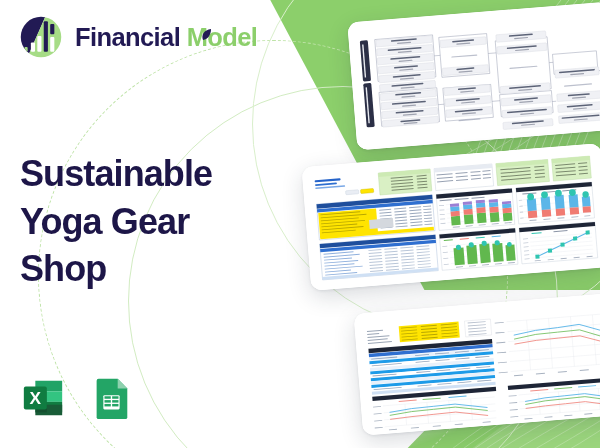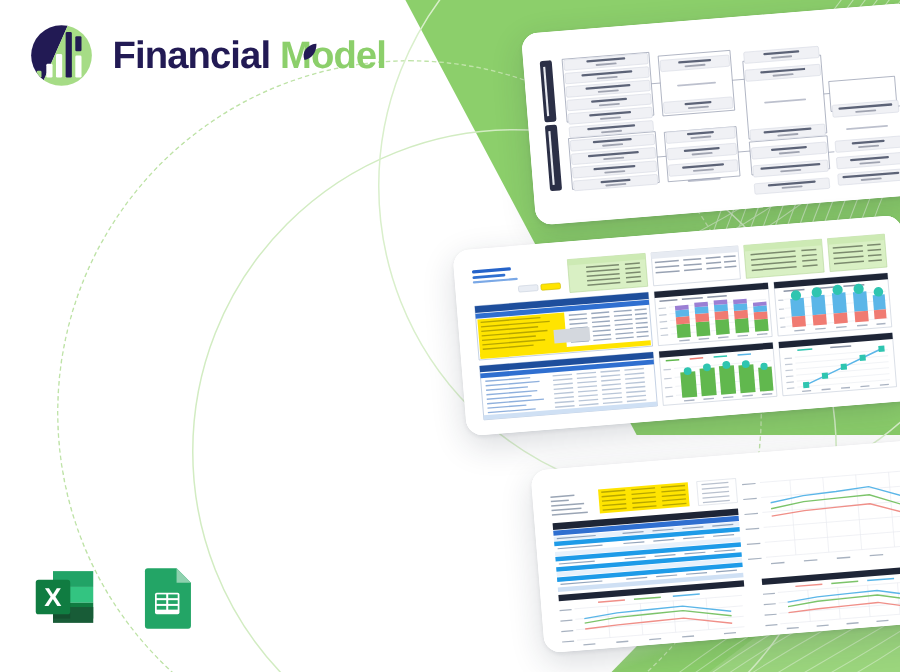--- a/index.html
+++ b/index.html
@@ -171,20 +171,21 @@
         <rect x="14" y="72" width="7" height="10" rx="2" fill="#a6dc86"></rect>
       </g>
     </svg>
     <div class="brand-text">
       <span class="bt-dark">Financial</span><span>&nbsp;</span><span class="bt-green leaf-o"><span>Model</span><svg width="11" height="13" viewBox="0 0 11 13" style="position:absolute;left:14px;top:6px">
             <path d="M10,0 C3,1 0,6 2,11 C7,10 10,6 10,0 Z" fill="#221a54"></path>
           </svg></span>
     </div>
   </div>
 
+  <h1 class="headline">Sustainable Yoga Gear Shop</h1>
 
   <div class="apps">
     <svg class="app-icon" viewBox="0 0 48 48">
       <rect x="16" y="6" width="28" height="11" fill="#21a366"></rect>
       <rect x="16" y="17" width="28" height="11" fill="#33c481"></rect>
       <rect x="16" y="28" width="28" height="11" fill="#107c41"></rect>
       <rect x="16" y="31" width="28" height="11" fill="#185c37"></rect>
       <rect x="16" y="17" width="12" height="22" fill="#000" opacity=".14"></rect>
       <rect x="4" y="12" width="24" height="24" rx="2" fill="#107c41"></rect>
       <text x="16" y="30" font-family="'Liberation Sans',sans-serif" font-size="18" font-weight="700" fill="#fff" text-anchor="middle">X</text>

